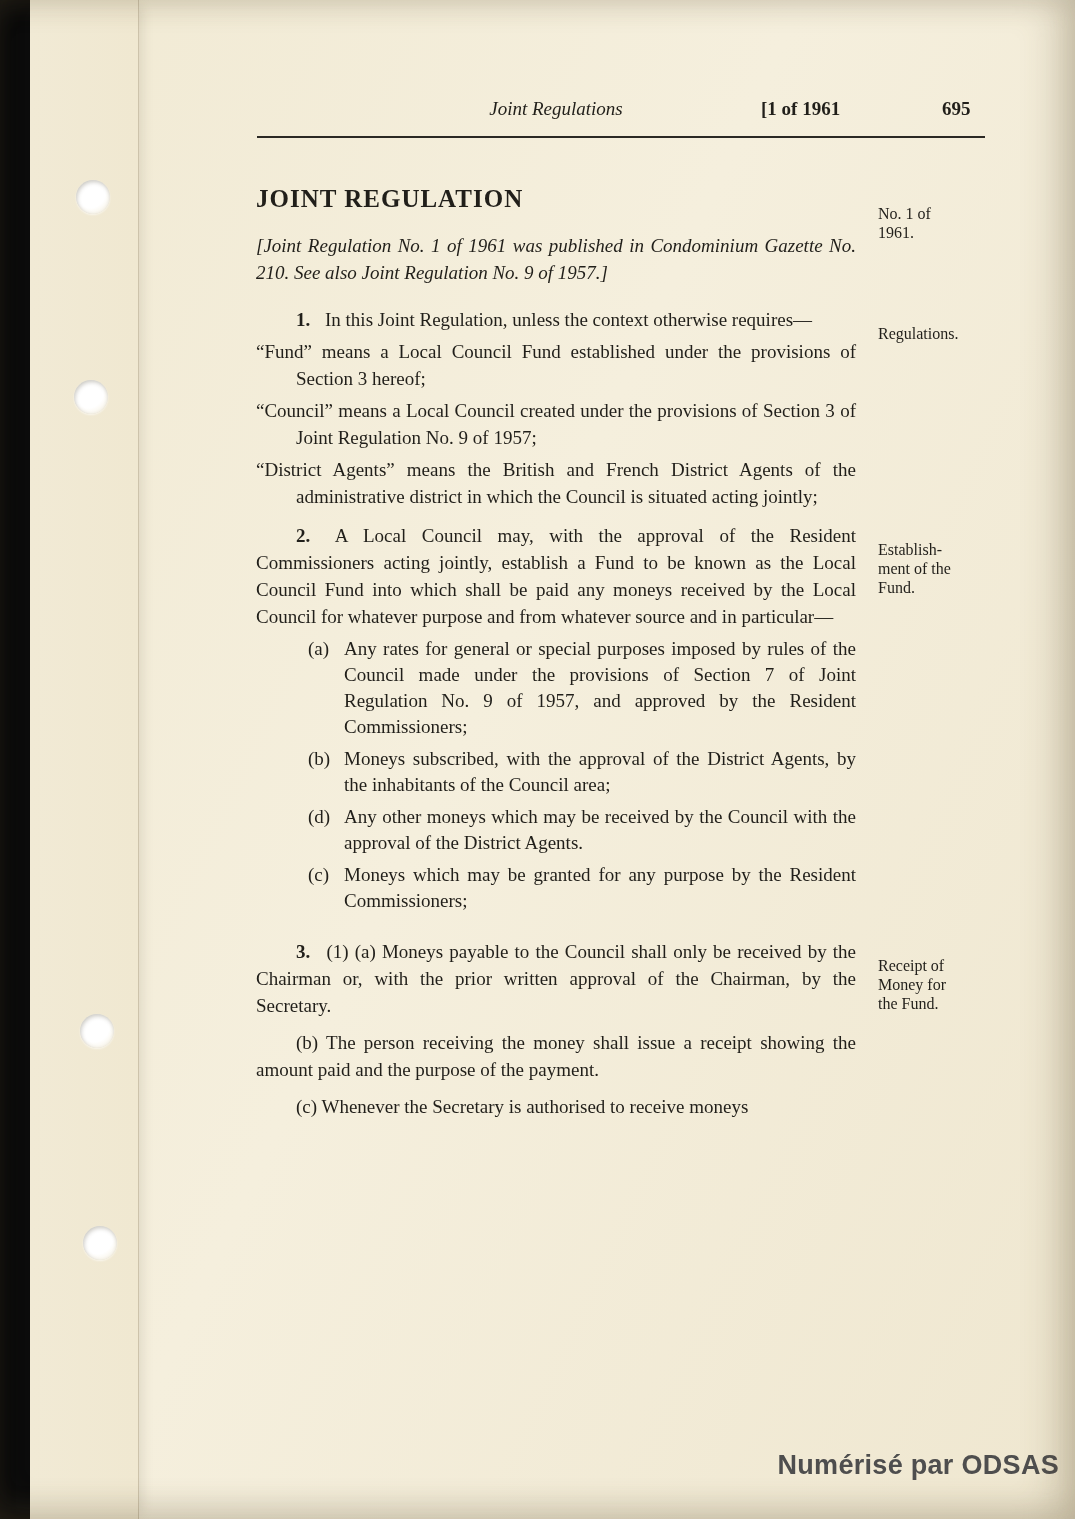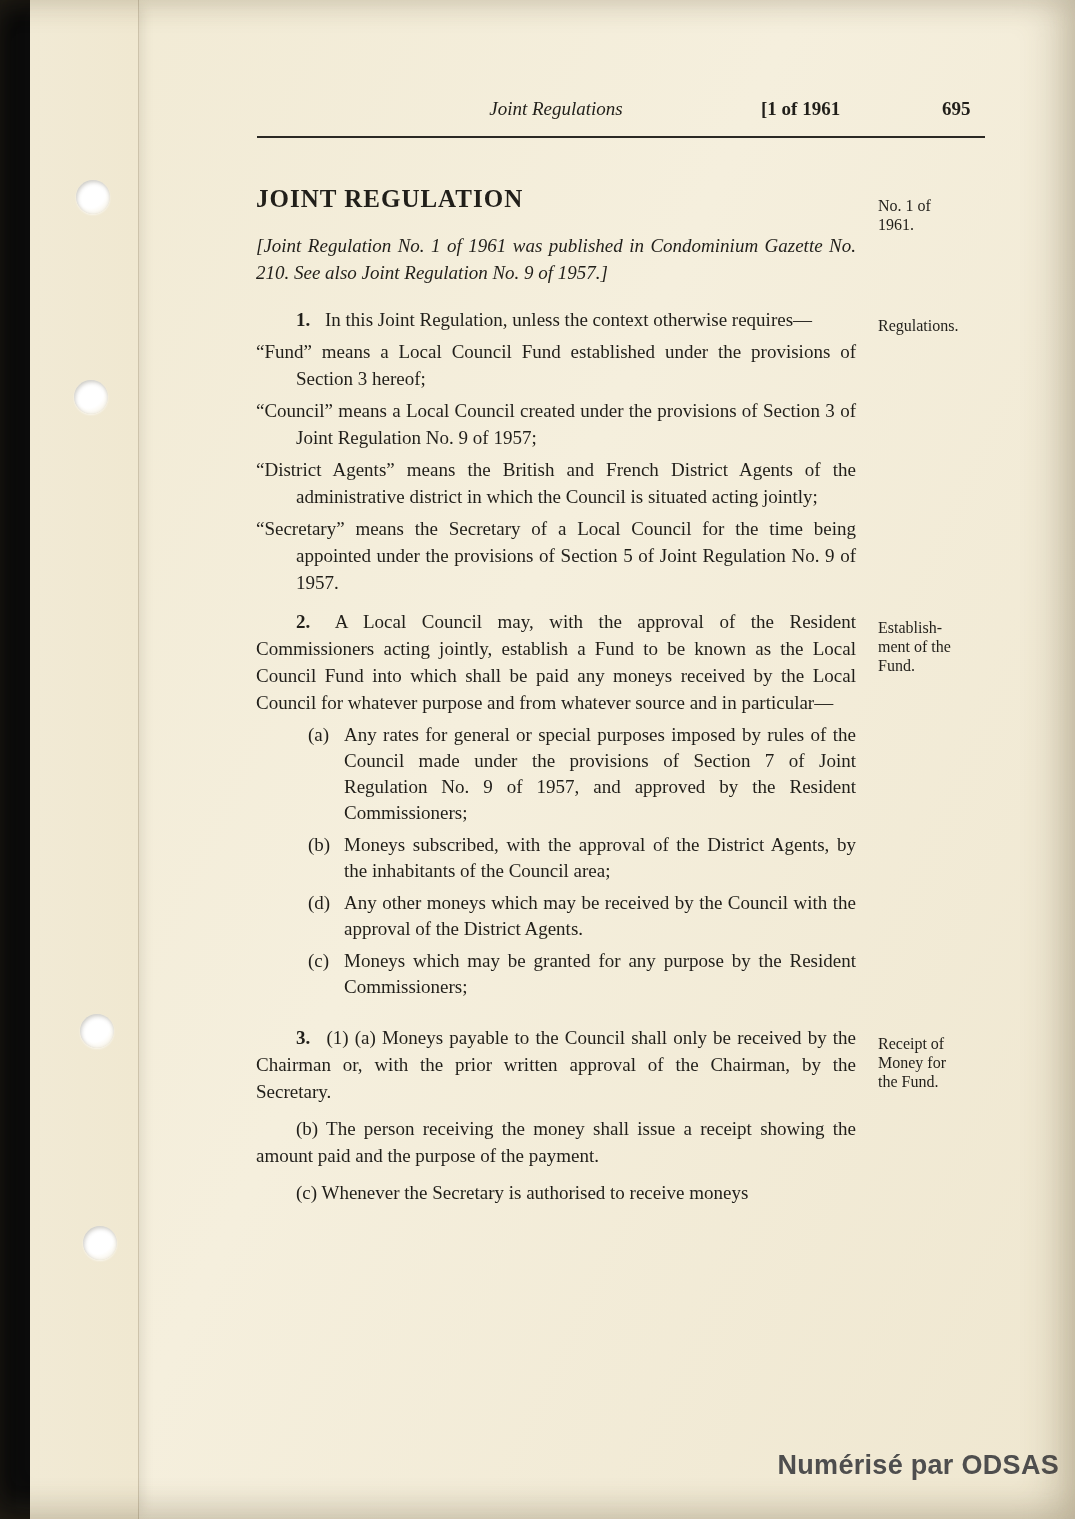--- a/index.html
+++ b/index.html
@@ -60,21 +60,21 @@
     background: #2b2924;
   }
 
   
   .content {
     position: absolute; left: 256px; top: 186px; width: 600px;
     font-size: 19px; line-height: 27px; text-align: justify;
   }
   .block { position: relative; }
   .margin-note {
-    position: absolute; left: 622px; top: 10px; width: 122px;
+    position: absolute; left: 622px; top: 18px; width: 122px;
     font-size: 16px; line-height: 19px; text-align: left; text-indent: 0;
   }
   .mn-line { white-space: nowrap; }
 
   .doc-title {
     margin: 0; font-size: 25px; font-weight: bold; letter-spacing: 1px;
     text-align: left; line-height: 26px;
   }
   .purpose { font-weight: bold; margin: 18px 0 0; text-align: left; }
   .gazette { font-style: italic; margin: 20px 0 0; }
@@ -144,21 +144,20 @@
         <span>In this Joint Regulation, unless the context otherwise requires—</span>
       </p>
       <div class="margin-note">
         <div class="mn-line">Regulations.</div>
       </div>
     </div>
 
     <p class="hang">“Fund” means a Local Council Fund established under the provisions of Section 3 hereof;</p>
     <p class="hang">“Council” means a Local Council created under the provisions of Section 3 of Joint Regulation No. 9 of 1957;</p>
     <p class="hang">“District Agents” means the British and French District Agents of the administrative district in which the Council is situated acting jointly;</p>
-    <p class="hang">“Secretary” means the Secretary of a Local Council for the time being appointed under the provisions of Section 5 of Joint Regulation No. 9 of 1957.</p>
 
     <div class="block block-sec2">
       <p class="sec">
         <span class="sec-num">2.</span>
         <span>A Local Council may, with the approval of the Resident Commissioners acting jointly, establish a Fund to be known as the Local Council Fund into which shall be paid any moneys received by the Local Council for whatever purpose and from whatever source and in particular—</span>
       </p>
       <div class="margin-note">
         <div class="mn-line">Establish-</div>
         <div class="mn-line">ment of the</div>
         <div class="mn-line">Fund.</div>

